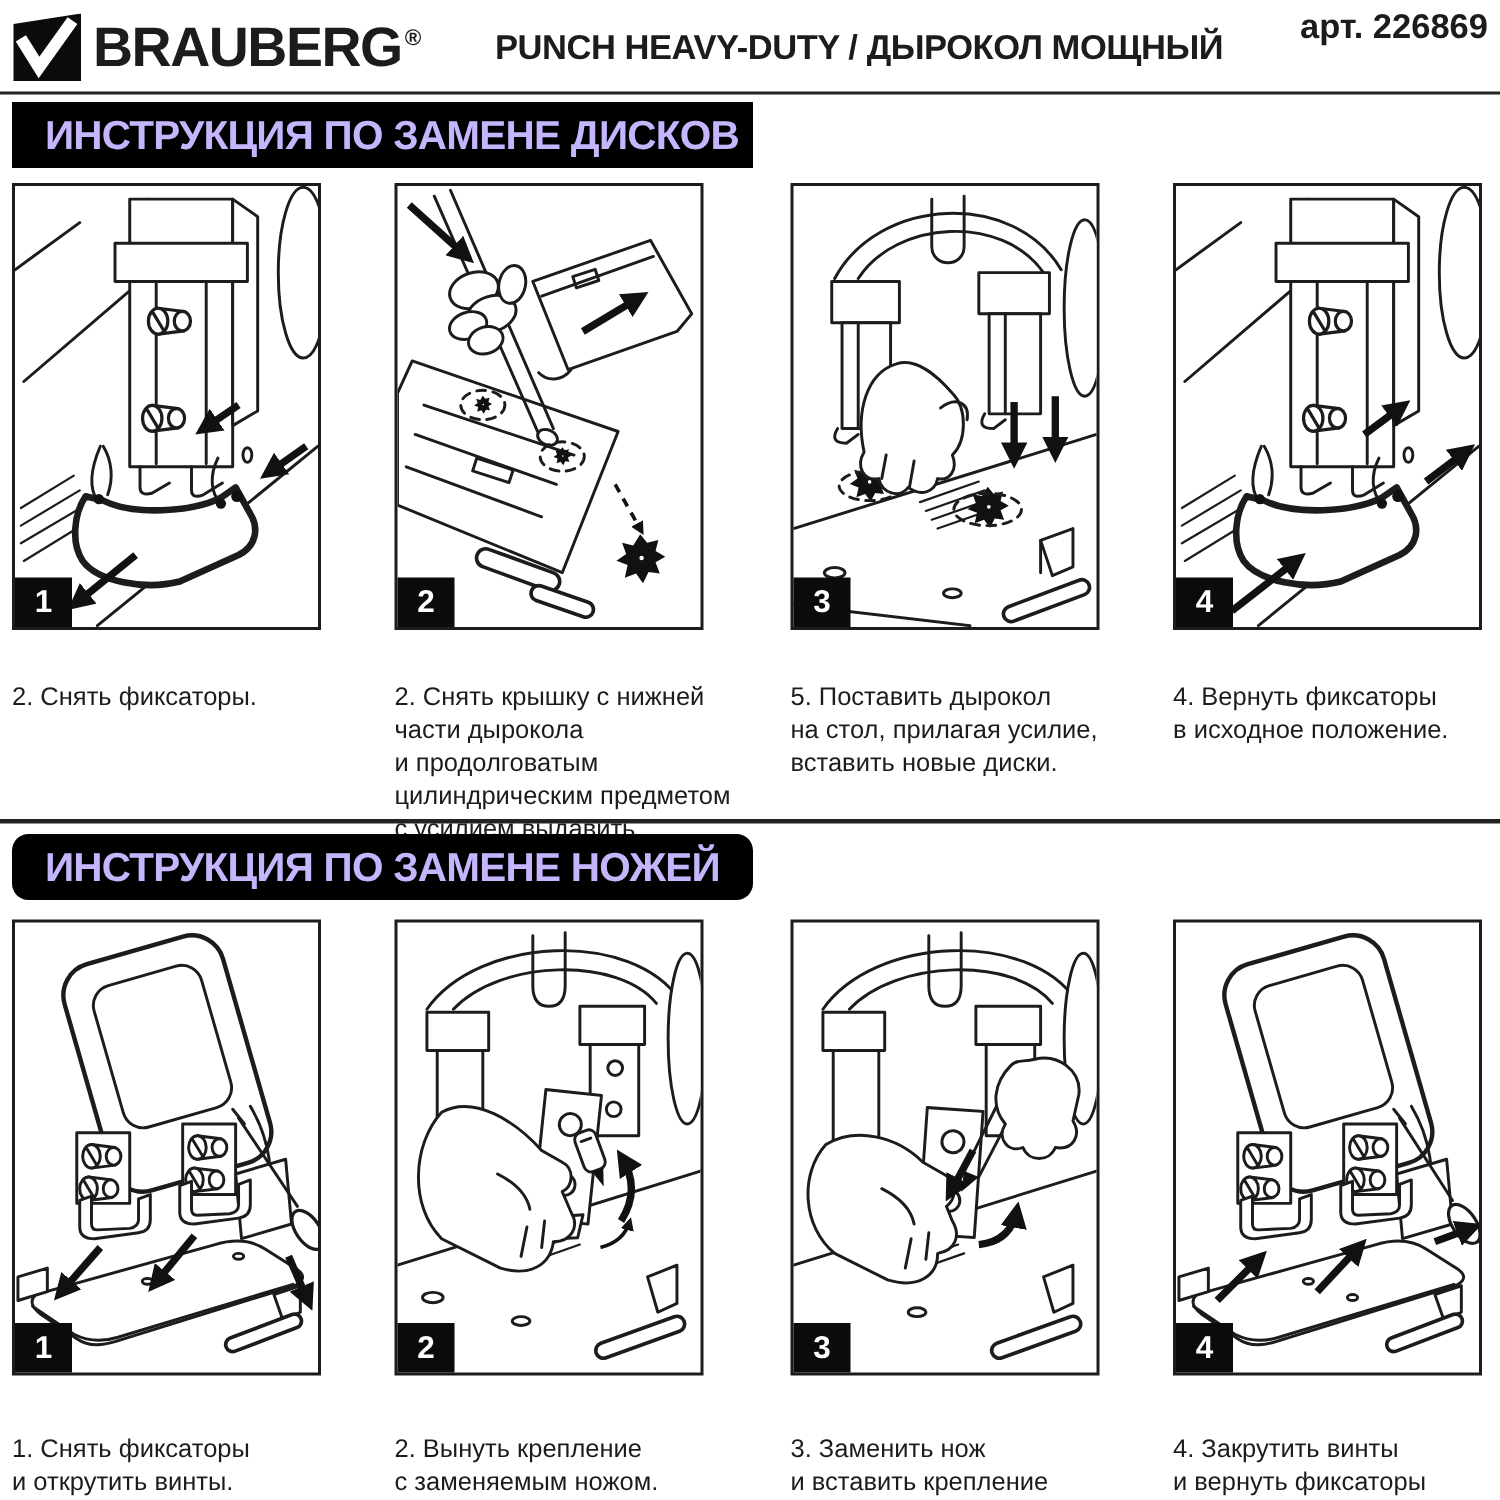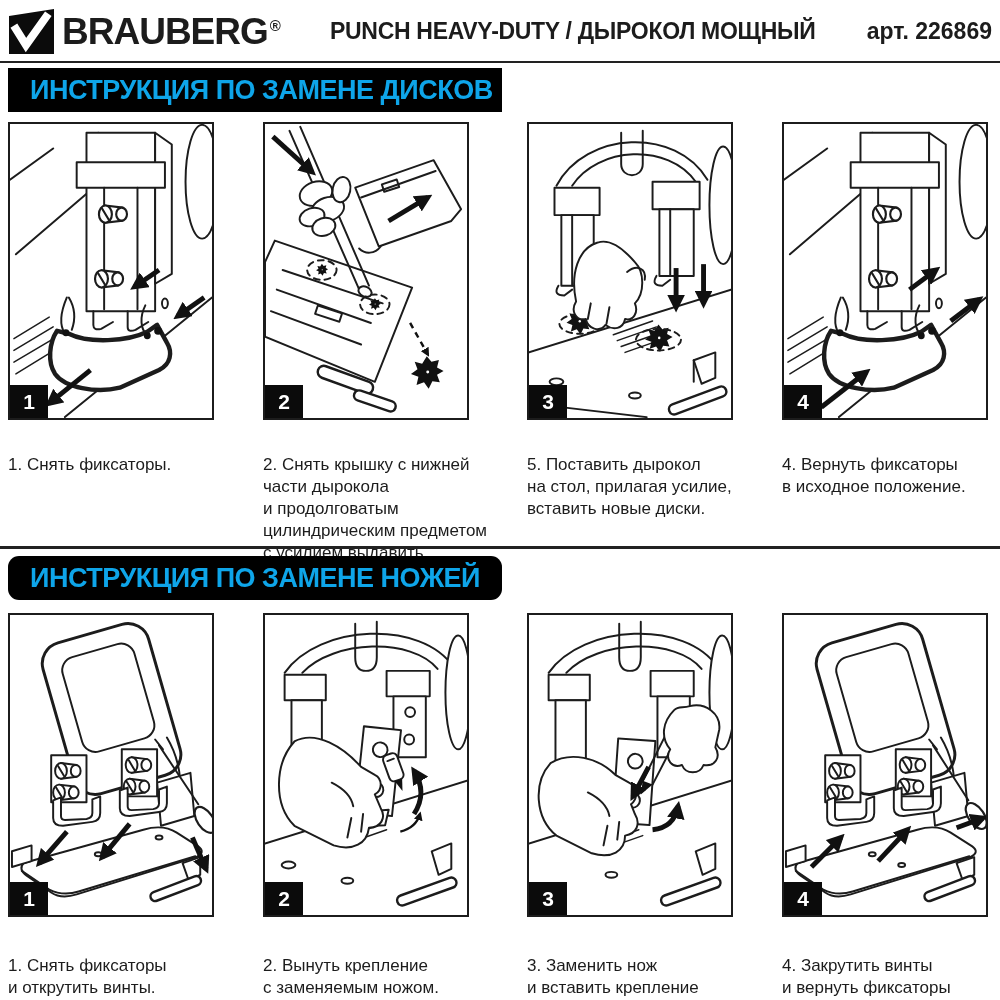--- a/index.html
+++ b/index.html
@@ -6,26 +6,26 @@
   .page{position:relative;width:1000px;height:1000px;background:#fff;overflow:hidden;
         font-family:"Liberation Sans",sans-serif;color:#1c1c1c;}
   
   .header{position:absolute;left:0;top:0;width:1000px;height:78px;}
   .logo{position:absolute;left:8px;top:9px;display:flex;align-items:flex-start;}
   .logo-mark{width:46px;height:45px;display:block;}
   .brand{font-size:37px;font-weight:bold;letter-spacing:-1px;line-height:45px;margin-left:8px;}
   .reg{font-size:15px;font-weight:bold;vertical-align:top;position:relative;top:-6px;margin-left:2px;}
   .prod-title{position:absolute;left:330px;top:18px;width:480px;text-align:right;
               font-size:23px;font-weight:bold;letter-spacing:-0.3px;white-space:nowrap;}
-  .article{position:absolute;right:8px;top:18px;font-size:23px;font-weight:bold;}
+  .article{position:absolute;right:8px;top:4px;font-size:23px;font-weight:bold;}
   .rule{position:absolute;left:0;width:1000px;background:#222;}
   .rule.hdr{top:61px;height:2px;}
   .rule.mid{top:546px;height:3px;}
   
-  .banner{position:absolute;left:8px;width:494px;height:44px;background:#000;color:#0ea5e9;
+  .banner{position:absolute;left:8px;width:494px;height:44px;background:#000;color:#c4b5fd;
           display:flex;align-items:center;padding-left:22px;box-sizing:border-box;
           font-size:27px;font-weight:bold;letter-spacing:-0.5px;white-space:nowrap;}
   .banner.b1{top:68px;}
   .banner.b2{top:556px;border-radius:11px;}
   
   .panel{position:absolute;width:206px;height:298px;border:2px solid #1c1c1c;background:#fff;box-sizing:border-box;}
   .row2 .panel{height:304px;}
   .p1{left:8px;}  .p2{left:263px;} .p3{left:527px;} .p4{left:782px;}
   .row1 .panel{top:122px;} .row2 .panel{top:613px;}
   .panel svg{width:100%;height:100%;display:block;}
@@ -256,21 +256,21 @@
         <circle class="ink" cx="57" cy="212" r="3.5"></circle>
         <circle class="ink" cx="140" cy="215" r="3.5"></circle>
         <circle class="ink" cx="151" cy="210" r="4"></circle>
         <line class="arrow" x1="128" y1="168" x2="155" y2="148" marker-end="url(#ah)"></line>
         <line class="arrow" x1="170" y1="200" x2="199" y2="178" marker-end="url(#ah)"></line>
         <line class="arrow" x1="38" y1="288" x2="84" y2="252" marker-end="url(#ah)"></line>
       </svg>
       <div class="badge">4</div>
     </div>
 
-    <p class="caption c1">1. Снять фиксаторы.</p>
+    <p class="caption c1">2. Снять фиксаторы.</p>
     <p class="caption c2">2. Снять крышку с нижней
 части дырокола
 и продолговатым
 цилиндрическим предметом
 с усилием выдавить
 заменяемые диски.</p>
     <p class="caption c3">5. Поставить дырокол
 на стол, прилагая усилие,
 вставить новые диски.</p>
     <p class="caption c4">4. Вернуть фиксаторы

